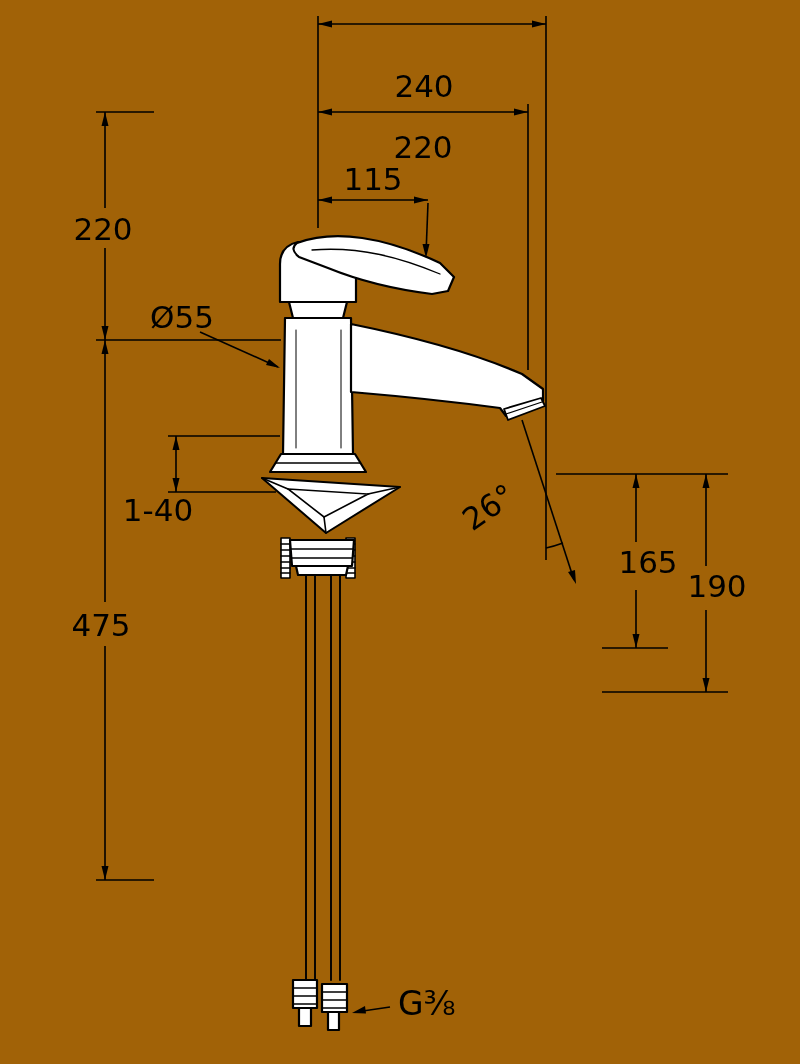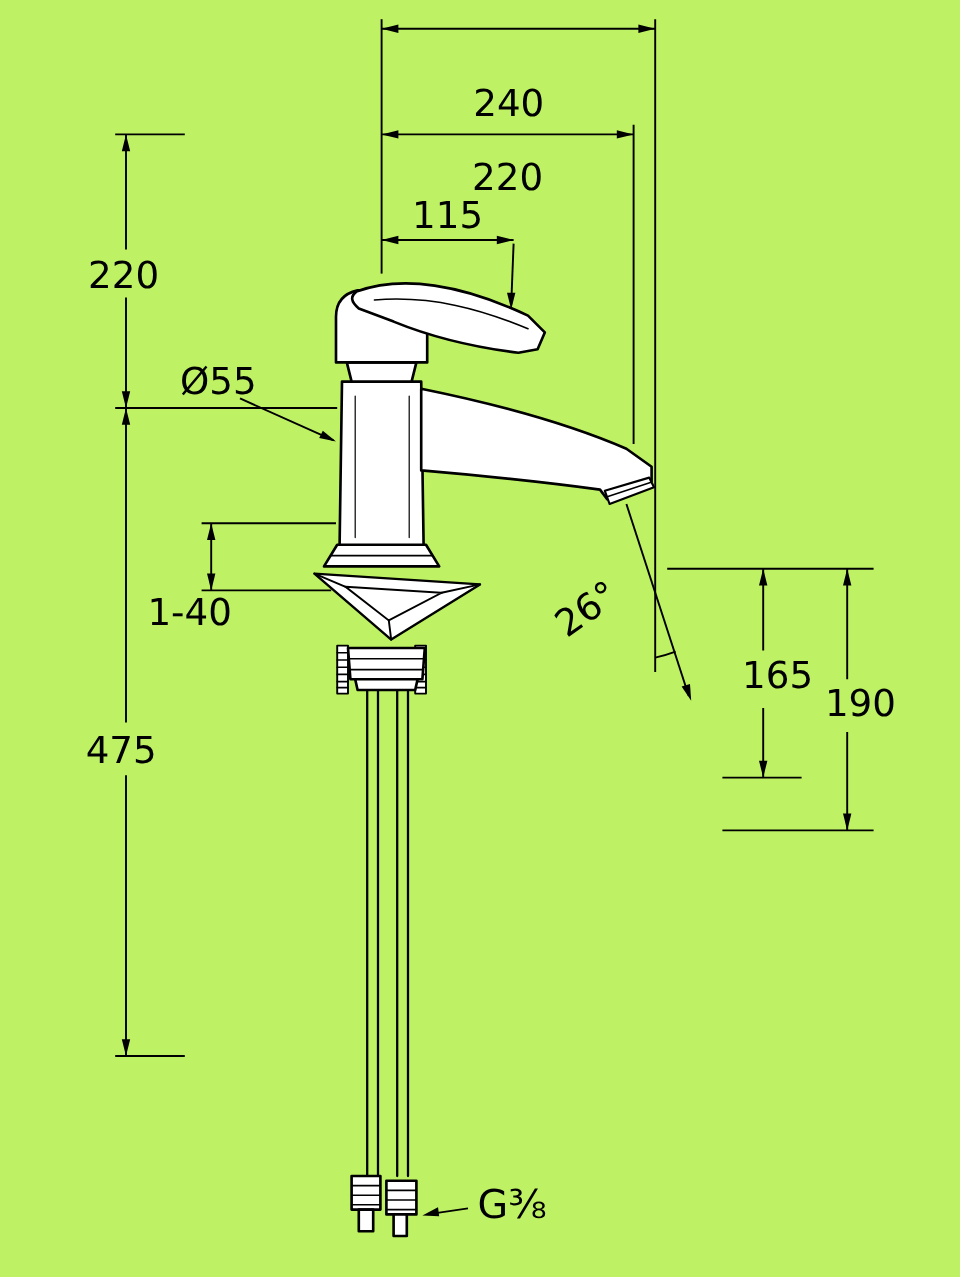--- a/index.html
+++ b/index.html
@@ -8,21 +8,21 @@
     background: #ffffff;
     width: 800px;
     height: 1064px;
     overflow: hidden;
     font-family: "DejaVu Sans", "Liberation Sans", sans-serif;
   }
   #stage {
     width: 800px;
     height: 1064px;
     position: relative;
-    background: #bef264;
+    background: #a16207;
   }
   svg { display: block; }
   .obj  { stroke: #000; stroke-width: 2.2; fill: #fff; stroke-linejoin: round; stroke-linecap: round; }
   .obj-thin { stroke: #000; stroke-width: 1.3; fill: none; stroke-linecap: round; }
   .dim  { stroke: #000; stroke-width: 1.6; fill: none; stroke-linecap: butt; }
   .arr  { fill: #000; stroke: none; }
   .dim-text { font-family: "DejaVu Sans", "Liberation Sans", sans-serif; font-size: 31px; fill: #000; }
   .dim-text-big { font-family: "DejaVu Sans", "Liberation Sans", sans-serif; font-size: 33px; fill: #000; }
 </style>
 </head>

